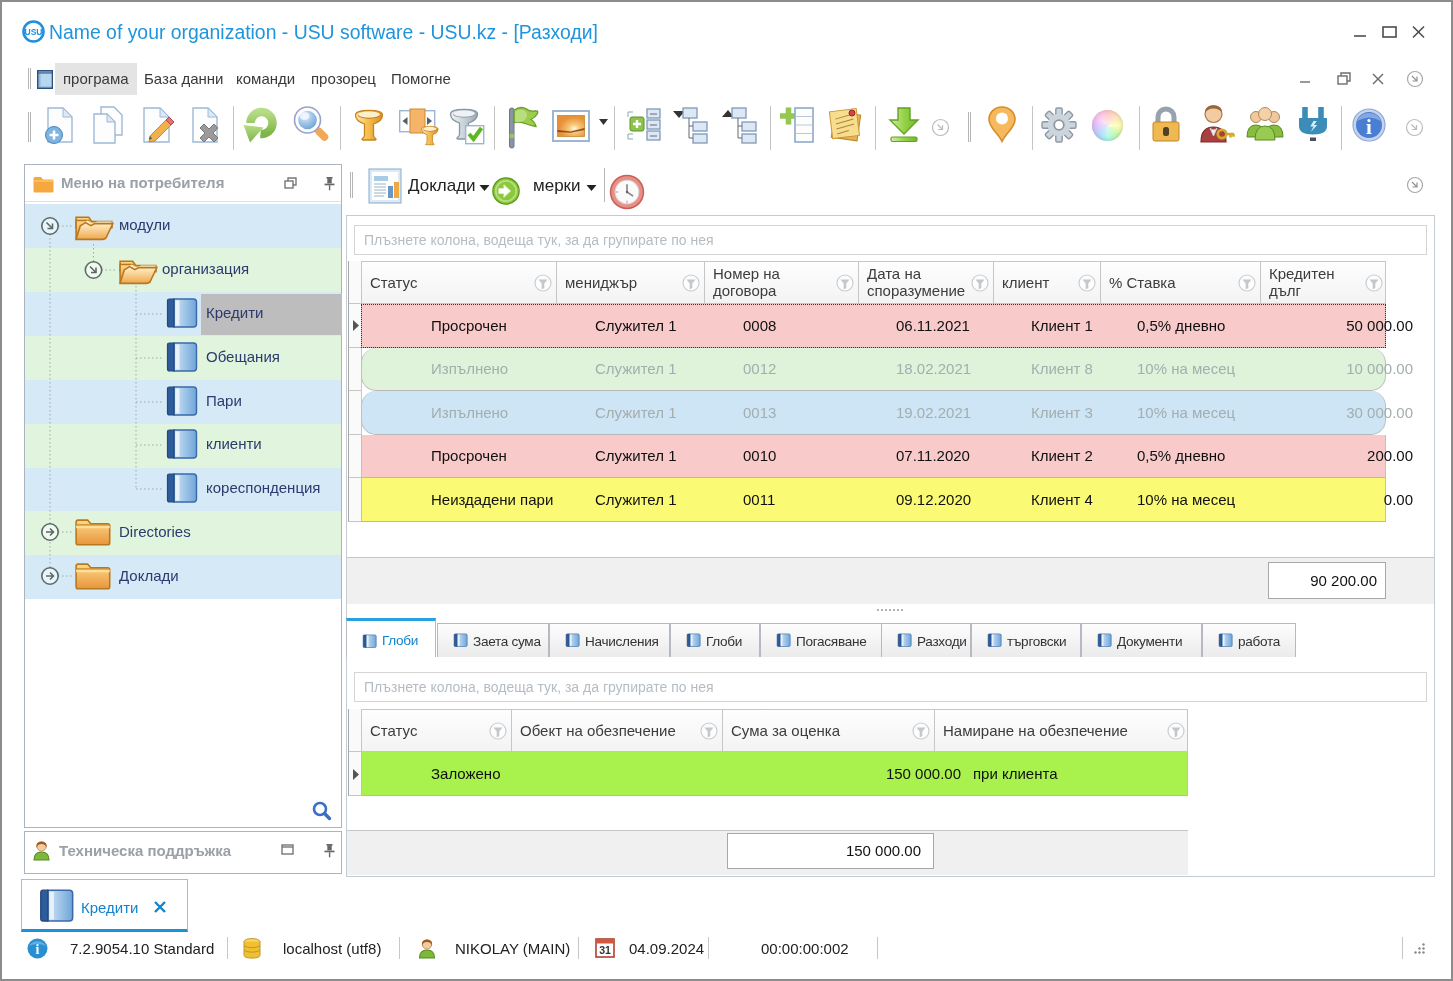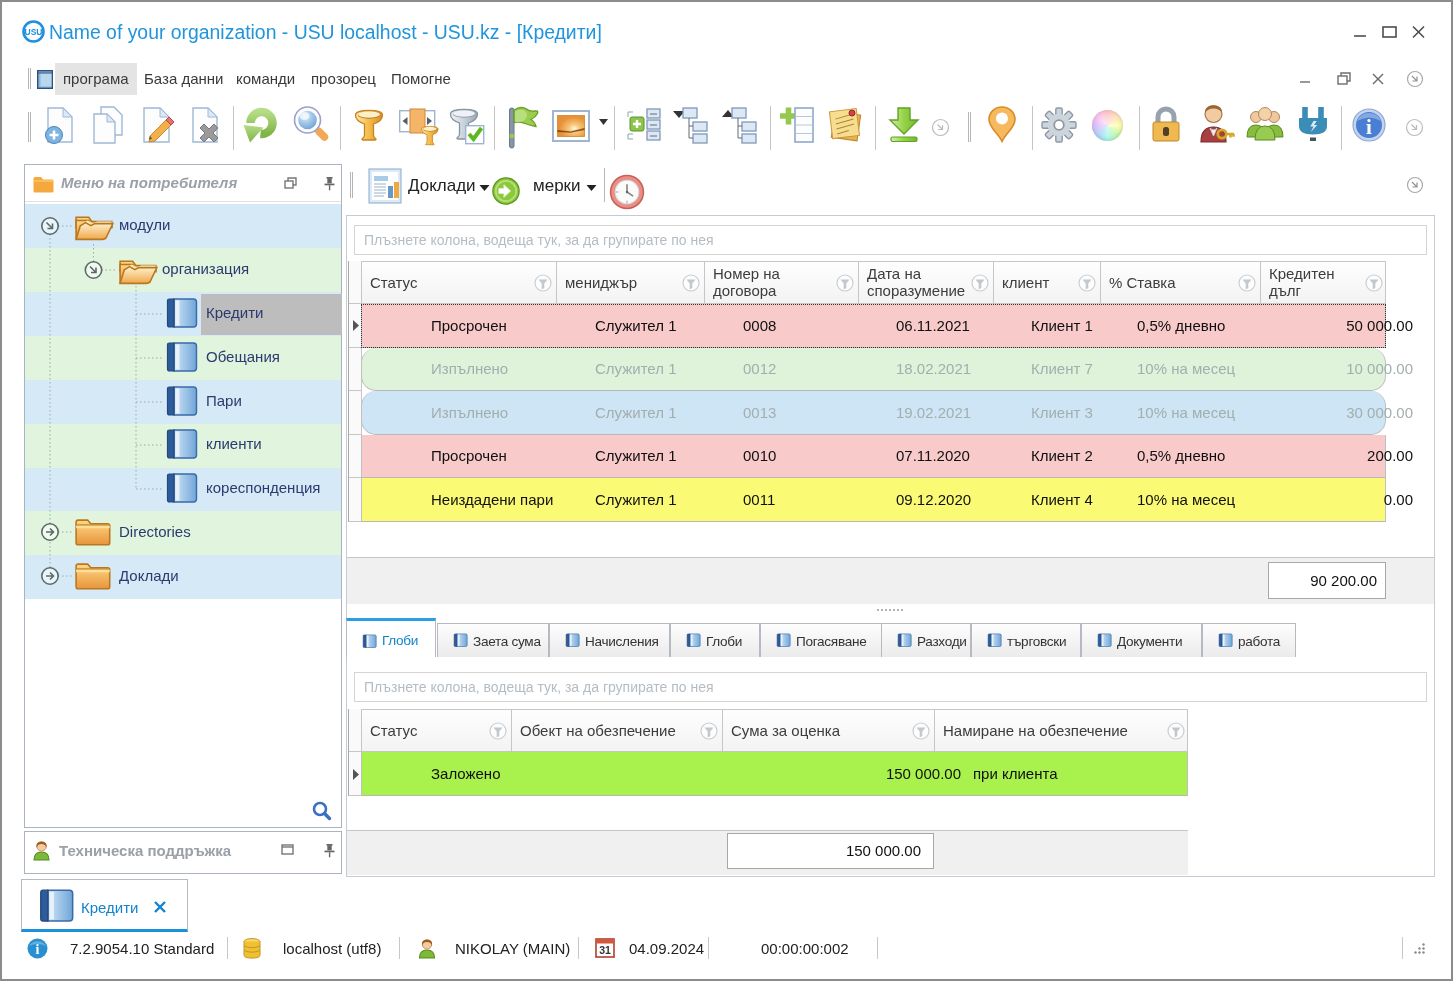--- a/index.html
+++ b/index.html
@@ -12,21 +12,21 @@
 
 .menu-item { position:absolute; top:63px; height:32px; line-height:32px; font-size:15px; color:#3a3a3a; white-space:nowrap; }
 
 .tsep { position:absolute; top:106px; width:1px; height:44px; background:#c5c5c5; }
 .tbi { position:absolute; top:104px; width:38px; height:42px; }
 svg.tbi { overflow:visible; }
 .pg { fill:#fdfdfe; stroke:#9db8d6; stroke-width:1.4; }
 .nodebox rect { fill:#dce8f4; stroke:#8098b8; stroke-width:1.3; }
 
 .lpanel { position:absolute; left:24px; top:164px; width:318px; height:664px; border:1px solid #aab4c0; background:#fff; }
-.lpanel-h { position:absolute; left:0; top:0; width:100%; height:37px; background:#fff; border-bottom:1px solid #e0e0e0;font-style:italic; }
+.lpanel-h { position:absolute; left:0; top:0; width:100%; height:37px; background:#fff; border-bottom:1px solid #e0e0e0; }
 .lrow { position:absolute; left:0; width:100%; height:44px; }
 .lbl { position:absolute; font-size:15px; color:#2c3a6e; }
 .ficon { width:38px; height:29px; overflow:visible; }
 .ficon use { transform:scale(1.05); }
 .bicon { width:33px; height:33px; overflow:visible; }
 .blue-row { background:#d5e9f7; }
 .green-row { background:#e1f4dd; }
 .tpanel { position:absolute; left:24px; top:831px; width:318px; height:43px; border:1px solid #aab4c0; background:#fff; }
 .groupbar { position:absolute; border:1px solid #d5d5d5; background:#fff; color:#b4bcc4; font-size:14px; }
 .filter-ic { position:absolute; right:6px; top:50%; margin-top:-9px; width:18px; height:18px; }
@@ -102,21 +102,21 @@
   <rect x="10.5" y="3.5" width="4" height="25" fill="#ecf4fb" opacity="0.9"></rect>
 </g>
 </defs>
 </svg>
 <div class="window">
 
 <svg class="abs" style="left:22px;top:20px" width="23" height="23" viewBox="0 0 23 23">
   <circle cx="11.5" cy="11.5" r="10" fill="none" stroke="#1f8fe0" stroke-width="2.6"></circle>
   <text x="11.5" y="15.2" font-size="8.5" font-weight="bold" fill="#1f8fe0" text-anchor="middle" font-family="Liberation Sans">USU</text>
 </svg>
-<div class="title-text">Name of your organization - USU localhost - USU.kz - [Кредити]</div>
+<div class="title-text">Name of your organization - USU software - USU.kz - [Разходи]</div>
 <svg class="abs" style="left:1352px;top:24px" width="80" height="18" viewBox="0 0 80 18" stroke="#4d4d4d" stroke-width="1.6" fill="none">
   <line x1="2" y1="12" x2="14" y2="12"></line>
   <rect x="31" y="3" width="13" height="10"></rect>
   <line x1="61" y1="2.5" x2="72" y2="13.5"></line>
       <line x1="72" y1="2.5" x2="61" y2="13.5"></line>
 </svg>
 
 <div class="abs" style="left:28px;top:68px;width:3px;height:21px;border-left:1px solid #b5b5b5;border-right:1px solid #b5b5b5"></div>
 <svg class="abs" style="left:37px;top:70px" width="16" height="19" viewBox="0 0 16 19">
   <rect x="0.7" y="0.7" width="14.6" height="17.6" fill="#8db6dd" stroke="#30507c" stroke-width="1.4"></rect>
@@ -570,21 +570,21 @@
           <div class="gc" style="left:637px;line-height:43px">Клиент 1</div>
           <div class="gc" style="left:743px;line-height:43px">0,5% дневно</div>
           <div class="gc" style="left:899px;width:120px;text-align:right;line-height:43px">50 000.00</div>
   </div>
   <div class="gind" style="left:1px;top:87px;width:13px;height:43px"></div>
   <div class="grow dim" style="left:13px;top:87px;width:1025px;height:43px;background:#def3da;">
     <div class="gc" style="left:37px;line-height:42px">Изпълнено</div>
           <div class="gc" style="left:201px;line-height:42px">Служител 1</div>
           <div class="gc" style="left:349px;line-height:42px">0012</div>
           <div class="gc" style="left:502px;line-height:42px">18.02.2021</div>
-          <div class="gc" style="left:637px;line-height:42px">Клиент 7</div>
+          <div class="gc" style="left:637px;line-height:42px">Клиент 8</div>
           <div class="gc" style="left:743px;line-height:42px">10% на месец</div>
           <div class="gc" style="left:899px;width:120px;text-align:right;line-height:42px">10 000.00</div>
   </div>
   <div class="gind" style="left:1px;top:130px;width:13px;height:44px"></div>
   <div class="grow dim" style="left:13px;top:130px;width:1025px;height:44px;background:#cee5f6;">
     <div class="gc" style="left:37px;line-height:43px">Изпълнено</div>
           <div class="gc" style="left:201px;line-height:43px">Служител 1</div>
           <div class="gc" style="left:349px;line-height:43px">0013</div>
           <div class="gc" style="left:502px;line-height:43px">19.02.2021</div>
           <div class="gc" style="left:637px;line-height:43px">Клиент 3</div>

